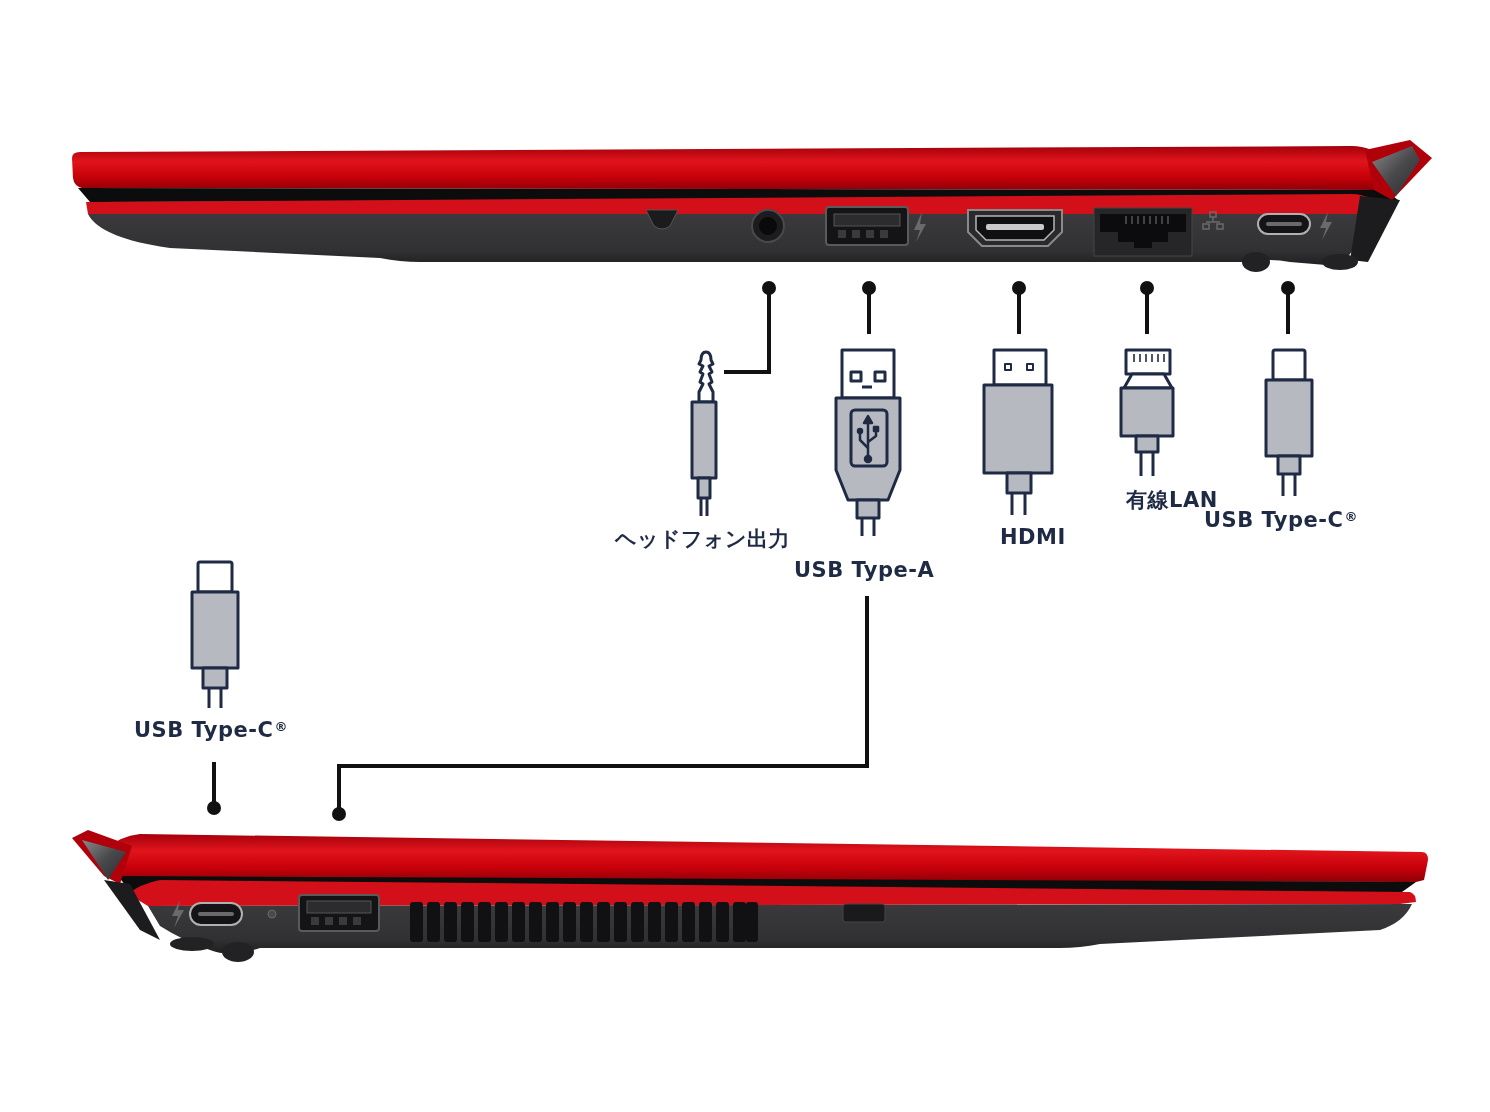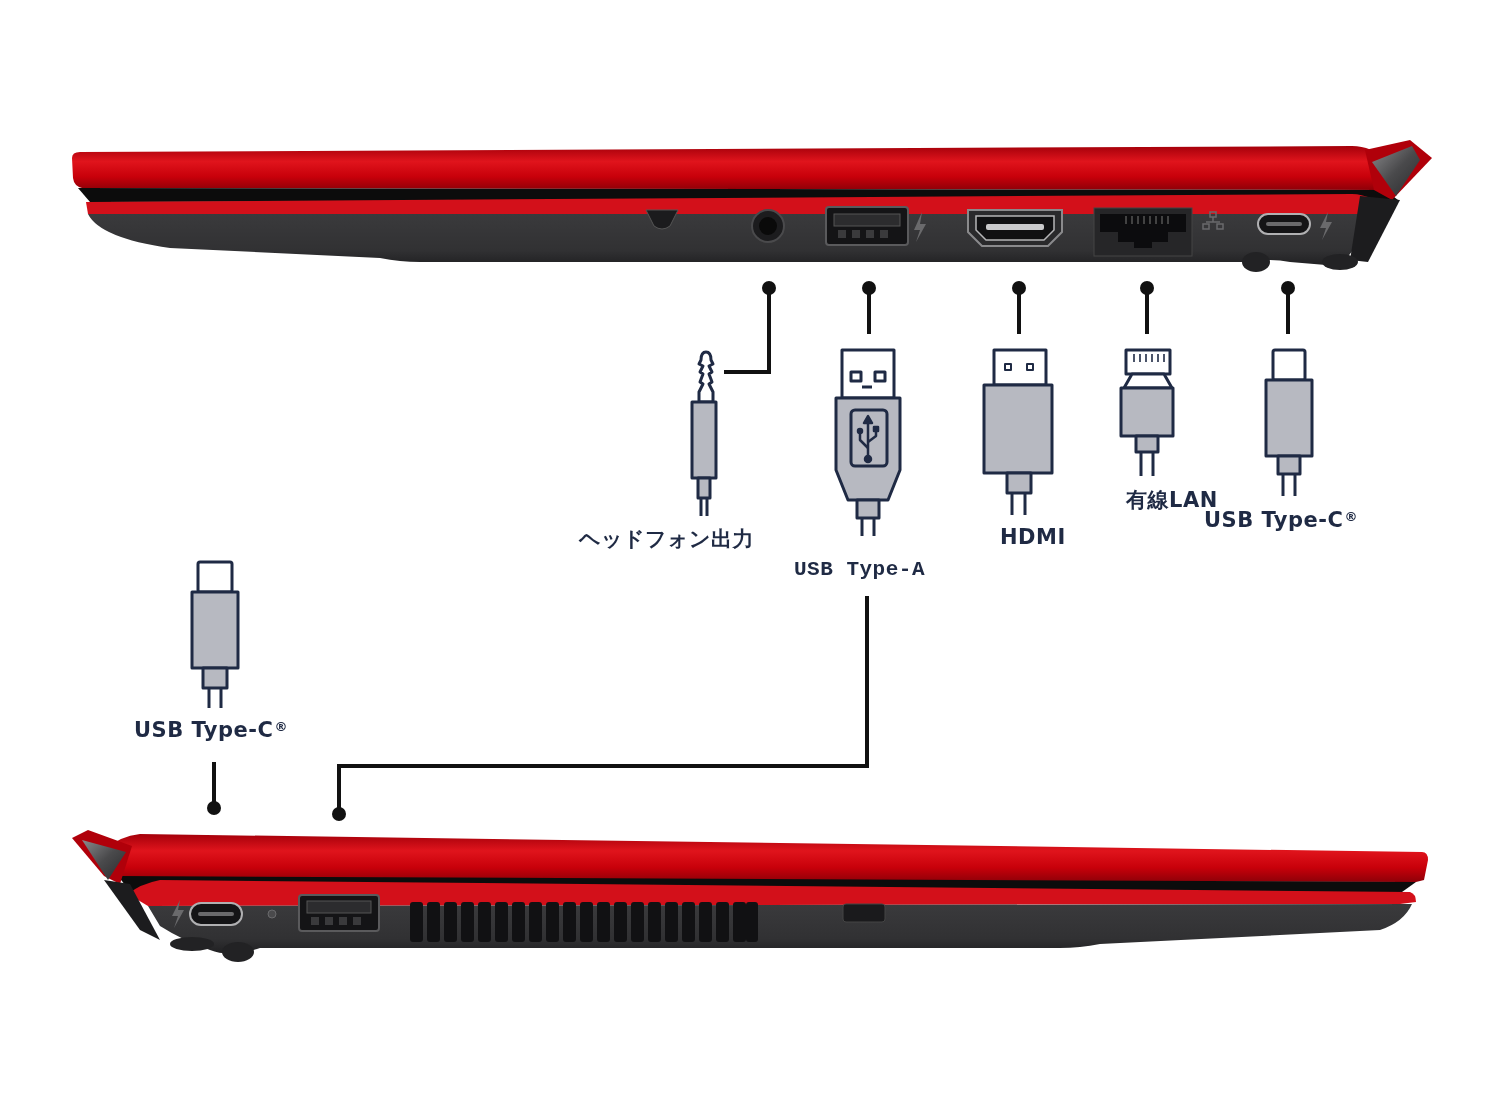--- a/index.html
+++ b/index.html
@@ -257,20 +257,20 @@
       <rect x="699" y="902" width="13" height="40" rx="3"></rect>
       <rect x="716" y="902" width="13" height="40" rx="3"></rect>
       <rect x="733" y="902" width="13" height="40" rx="3"></rect>
       <rect x="746" y="902" width="12" height="40" rx="3"></rect>
     </g>
 
     <rect x="843" y="904" width="42" height="18" rx="3" fill="#1a1a1c" stroke="#444"></rect>
   </g>
 </svg>
 
-<div class="label" style="left:579px; top:525px;">ヘッドフォン出力</div>
-<div class="label" style="left:794px; top:558px;font-family:Liberation Mono, monospace;">USB Type-A</div>
+<div class="label" style="left:615px; top:525px;">ヘッドフォン出力</div>
+<div class="label" style="left:794px; top:558px;">USB Type-A</div>
 <div class="label" style="left:1000px; top:525px;">HDMI</div>
 <div class="label" style="left:1098px; top:486px;margin-left:28px;">有線LAN</div>
 <div class="label" style="left:1204px; top:508px;"><span>USB Type-C</span><sup>®</sup></div>
 <div class="label" style="left:134px; top:718px;"><span>USB Type-C</span><sup>®</sup></div>
 
 </div>
 
 </body></html>

